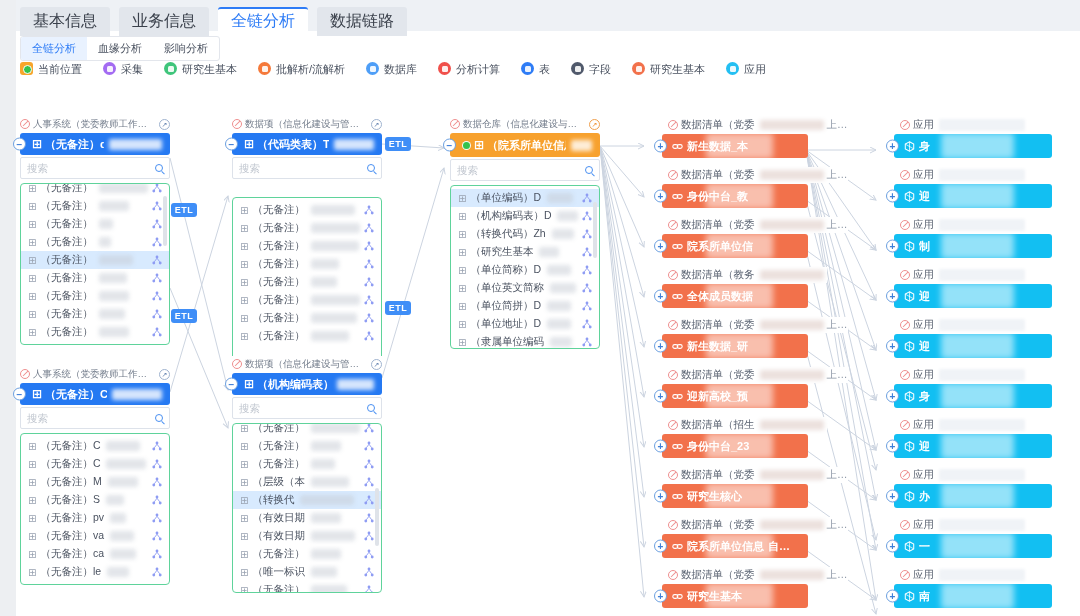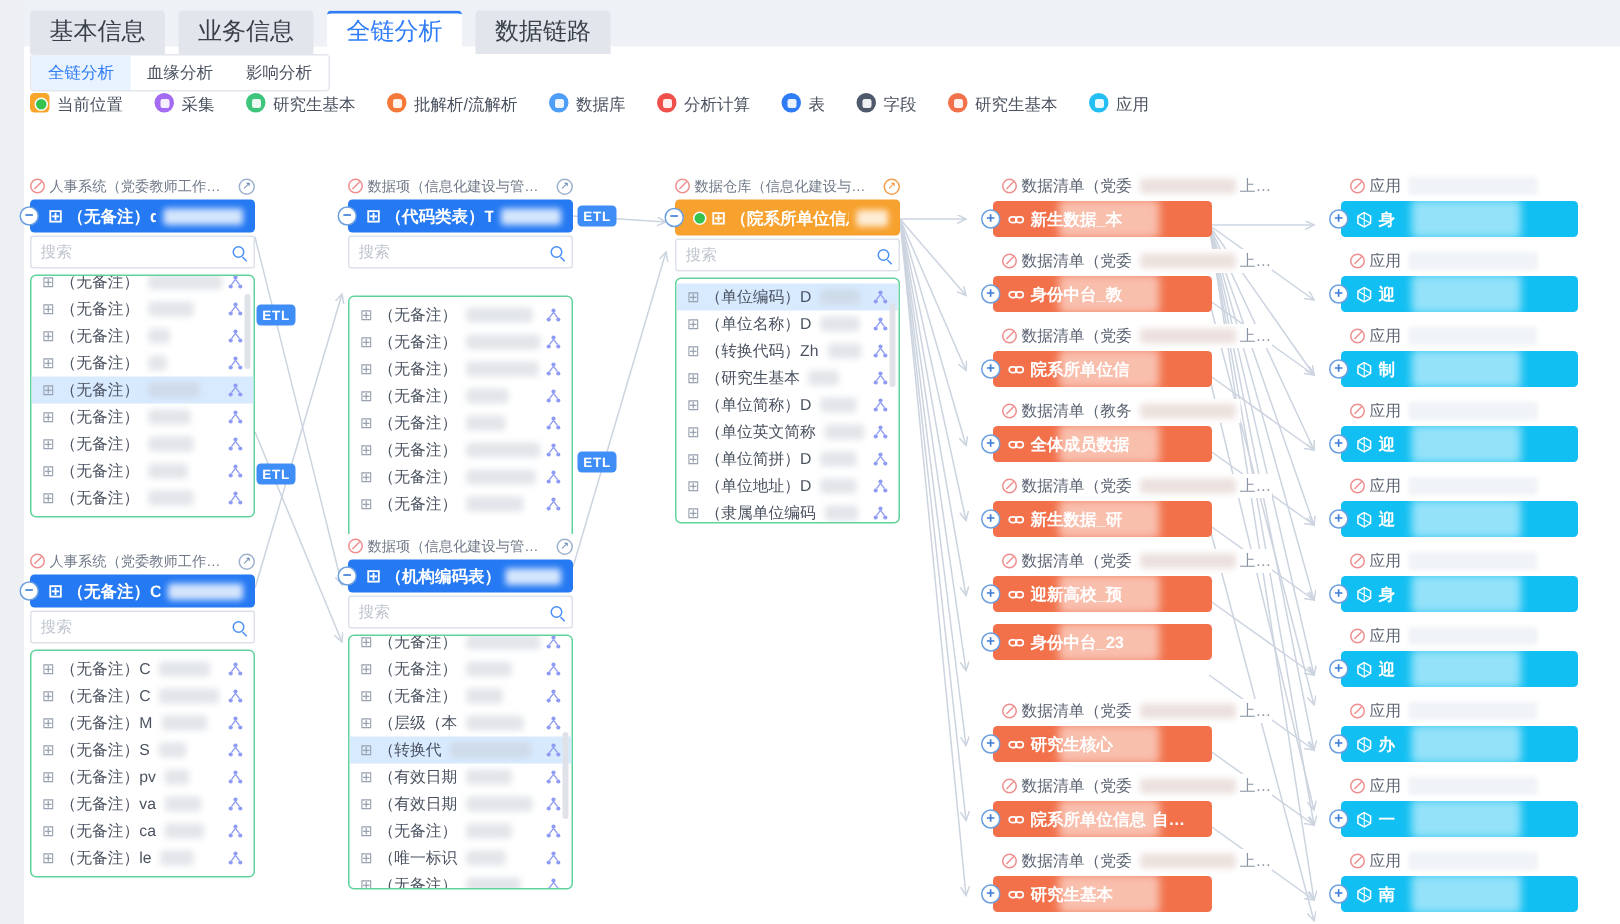--- a/index.html
+++ b/index.html
@@ -702,21 +702,21 @@
     <span class="blur" style="width: 26px;"></span>
     <svg class="share-svg" width="10" height="10" viewBox="0 0 10 10">
       <circle cx="5" cy="2" r="1.4" fill="#8e9cf3"></circle>
               <circle cx="1.8" cy="8" r="1.4" fill="#8e9cf3"></circle>
               <circle cx="8.2" cy="8" r="1.4" fill="#8e9cf3"></circle>
       <path d="M5 3.2 L2.3 6.8 M5 3.2 L7.7 6.8" stroke="#8e9cf3" stroke-width="0.9" fill="none"></path>
     </svg>
   </div>
           <div class="row">
     <span class="tbl-ic">⊞</span>
-    <span>（单位名称）D</span>
+    <span>（机构编码表）D</span>
     <span class="blur" style="width: 26px;"></span>
     <svg class="share-svg" width="10" height="10" viewBox="0 0 10 10">
       <circle cx="5" cy="2" r="1.4" fill="#8e9cf3"></circle>
               <circle cx="1.8" cy="8" r="1.4" fill="#8e9cf3"></circle>
               <circle cx="8.2" cy="8" r="1.4" fill="#8e9cf3"></circle>
       <path d="M5 3.2 L2.3 6.8 M5 3.2 L7.7 6.8" stroke="#8e9cf3" stroke-width="0.9" fill="none"></path>
     </svg>
   </div>
           <div class="row">
     <span class="tbl-ic">⊞</span>
@@ -903,20 +903,26 @@
       <svg width="11" height="9" viewBox="0 0 11 9">
         <rect x="0.8" y="2.6" width="5" height="3.8" rx="1.9" fill="none" stroke="#fff" stroke-width="1.1"></rect>
         <rect x="5.2" y="2.6" width="5" height="3.8" rx="1.9" fill="none" stroke="#fff" stroke-width="1.1"></rect>
       </svg>
       <span class="pill-text">迎新高校_预</span>
       <span class="pill-text"></span>
       <span class="pill-blur"></span>
     </div>
   </div>
       <div class="cnode">
+    <div class="n-label">
+      <span class="no-ic"></span>
+      <span>数据清单（招生</span>
+      <span class="blur b-warm" style="width:64px"></span>
+      <span class="n-tail"></span>
+    </div>
     <div class="pill orangep">
       <span class="plus-ic">+</span>
       <svg width="11" height="9" viewBox="0 0 11 9">
         <rect x="0.8" y="2.6" width="5" height="3.8" rx="1.9" fill="none" stroke="#fff" stroke-width="1.1"></rect>
         <rect x="5.2" y="2.6" width="5" height="3.8" rx="1.9" fill="none" stroke="#fff" stroke-width="1.1"></rect>
       </svg>
       <span class="pill-text">身份中台_23</span>
       <span class="pill-text"></span>
       <span class="pill-blur"></span>
     </div>

